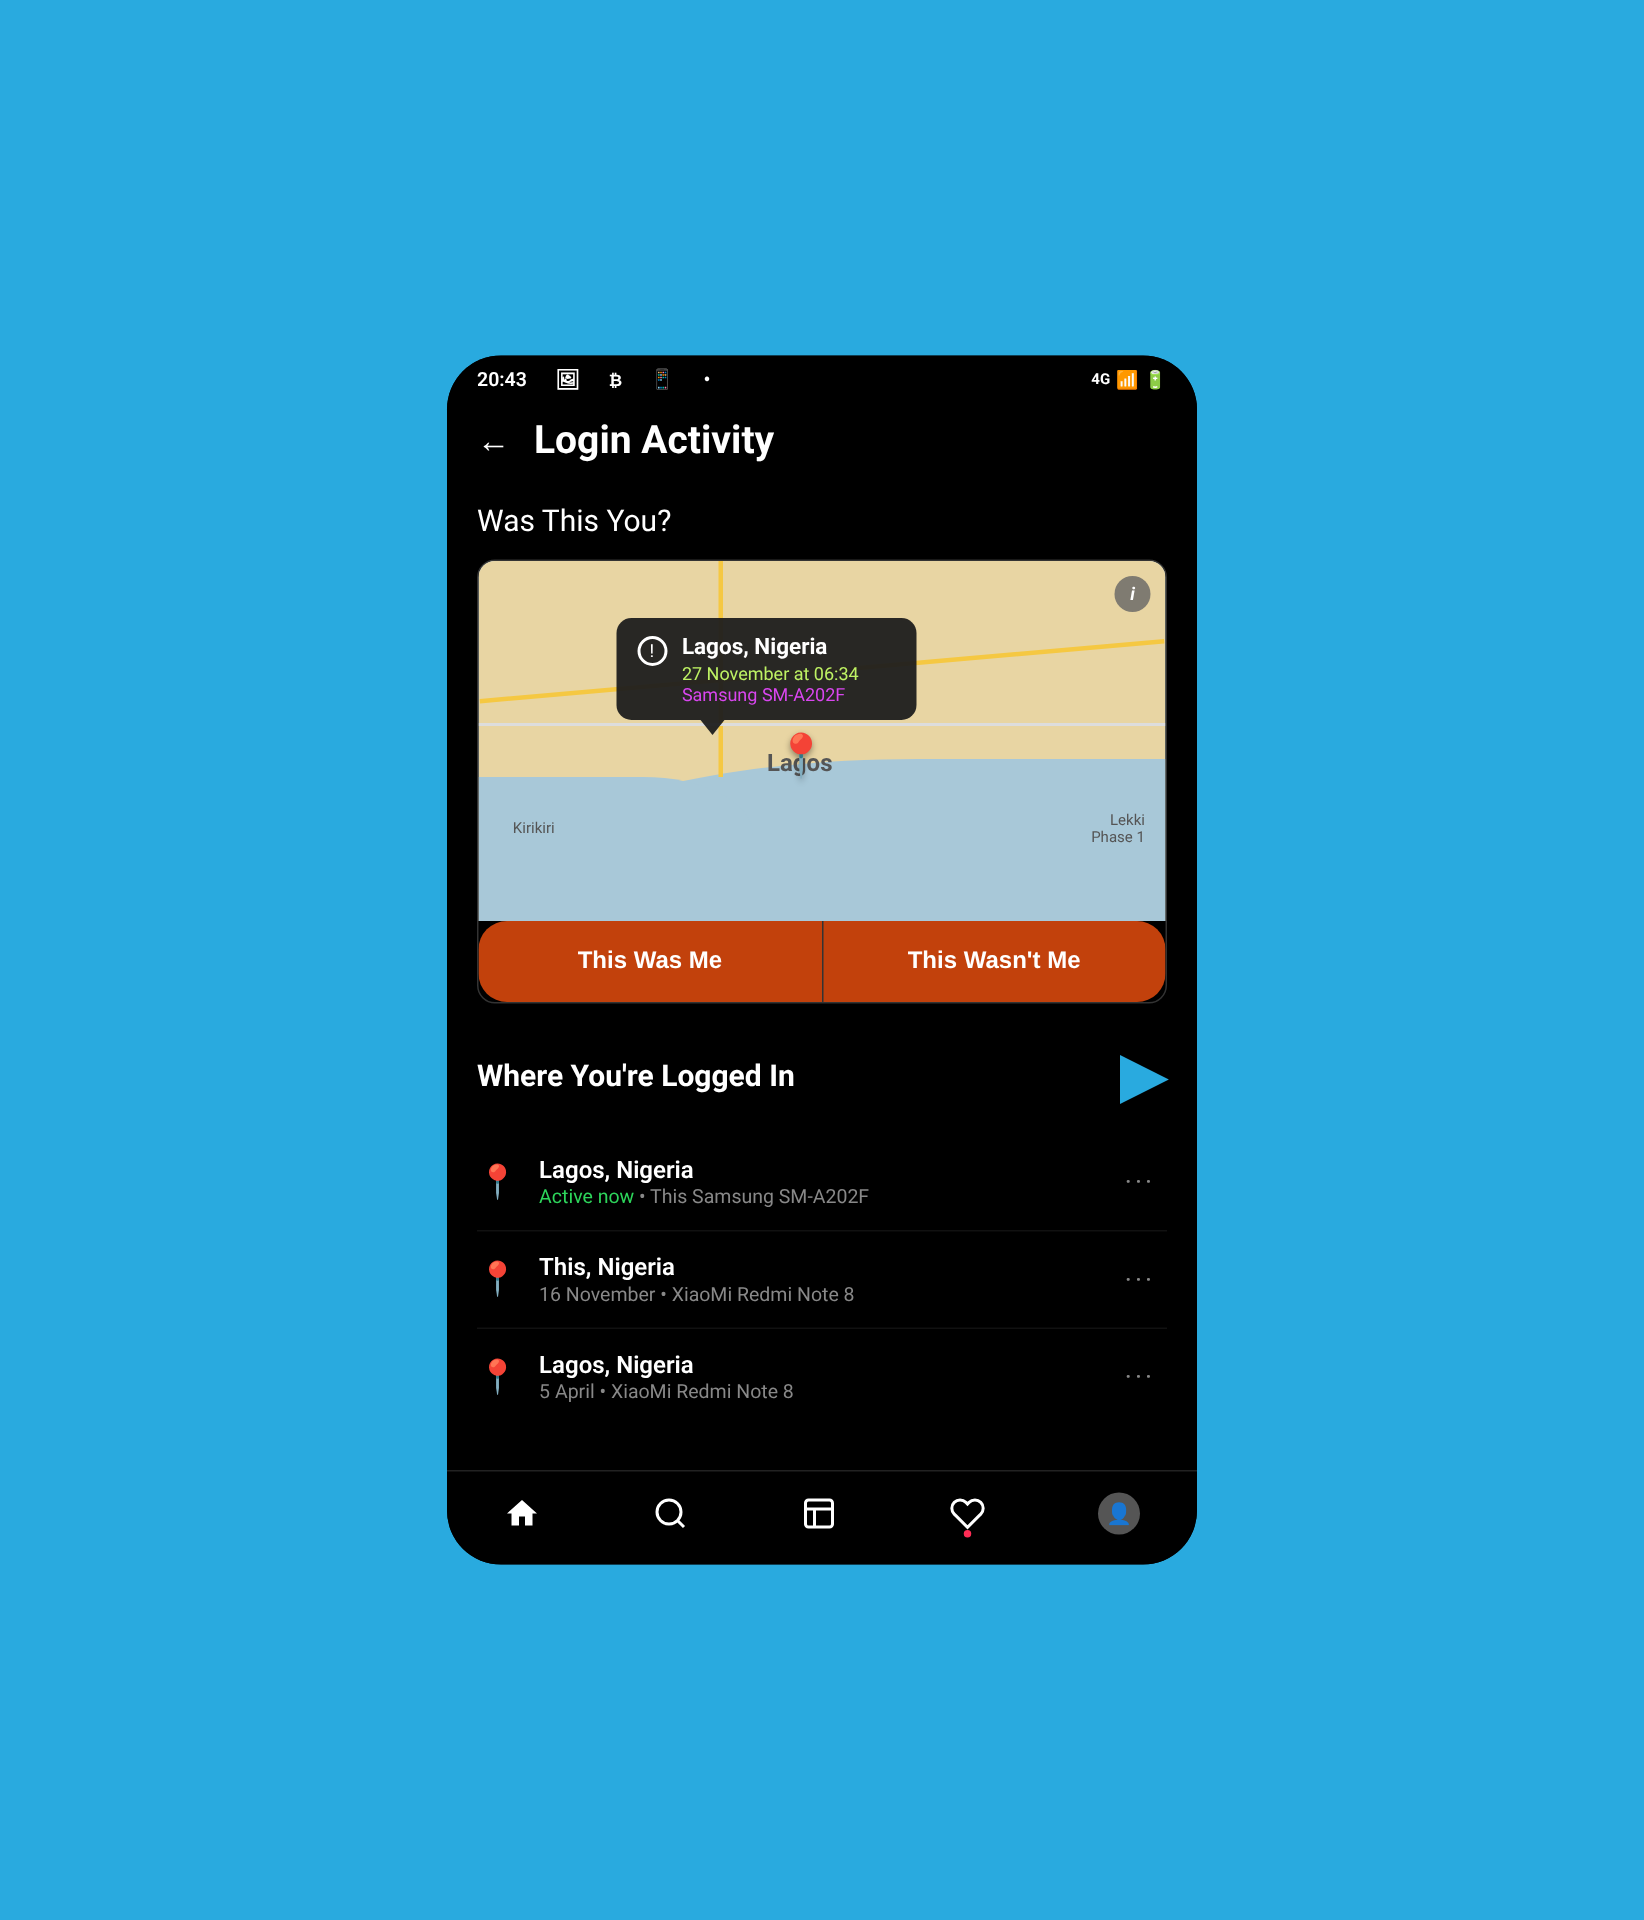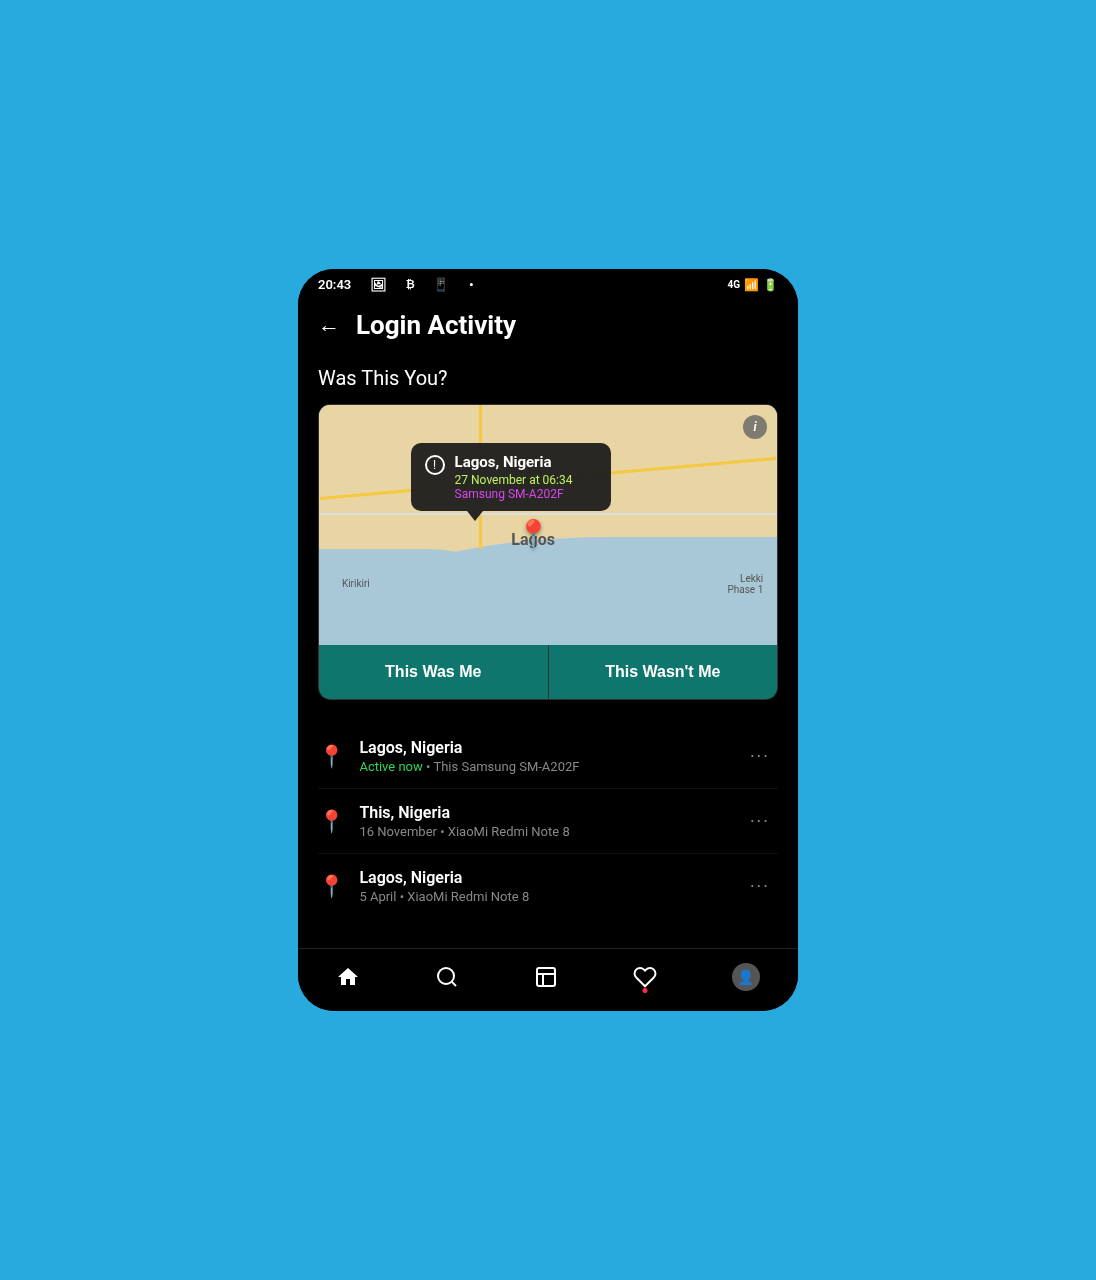--- a/index.html
+++ b/index.html
@@ -194,21 +194,22 @@
       height: 24px;
       display: flex;
       align-items: center;
       justify-content: center;
       font-size: 12px;
       font-style: italic;
       font-weight: 700;
     }
     .action-buttons {
       display: flex;
-      background: #0f766e;
+      background: #c2410c;
+      border-radius: 19px;
     }
     .action-btn {
       flex: 1;
       padding: 18px;
       text-align: center;
       color: #fff;
       font-size: 16px;
       font-weight: 700;
       cursor: pointer;
       border: none;
@@ -370,20 +371,24 @@
       </div>
 
       <div class="action-buttons">
         <button class="action-btn">This Was Me</button>
         <button class="action-btn">This Wasn't Me</button>
       </div>
     </div>
   </div>
 
   <div class="logged-in-section">
+    <div class="logged-in-title">
+      <span>Where You're Logged In</span>
+      <span class="tiktok-cursor">▶</span>
+    </div>
 
     <div class="login-item">
       <span class="location-icon">📍</span>
       <div class="login-info">
         <div class="login-location">Lagos, Nigeria</div>
         <div class="login-details">
           <span class="active-now">Active now</span>
           <span> • This Samsung SM-A202F</span>
         </div>
       </div>

